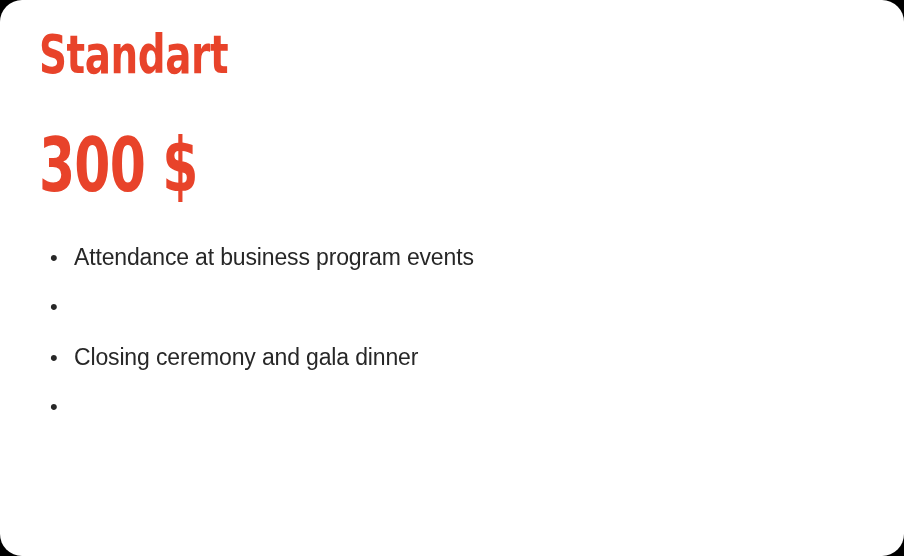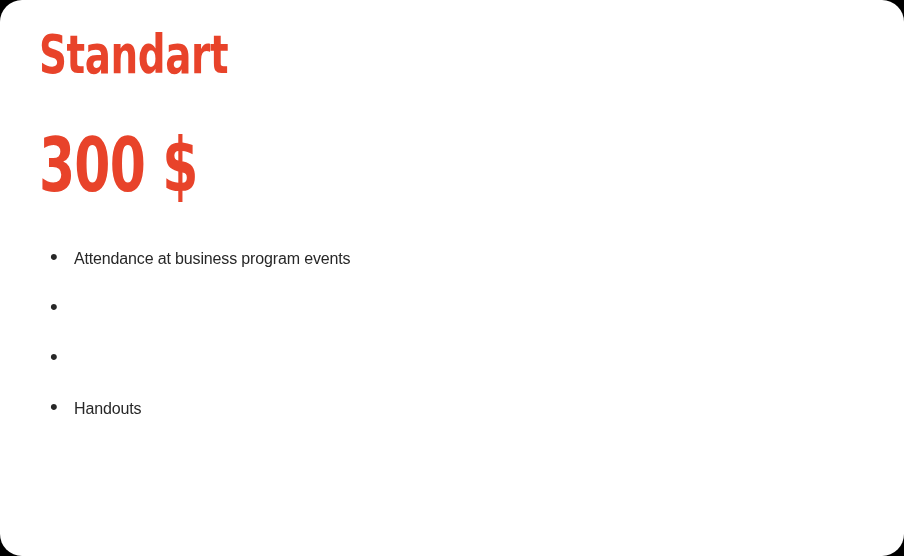--- a/index.html
+++ b/index.html
@@ -89,21 +89,21 @@
     width: 24px;
     color: #272727;
     font-size: 22px;
     line-height: 30px;
     text-align: left;
   }
 
   .benefit-text {
     flex: 1 1 auto;
     font-family: "Liberation Sans", sans-serif;
-    font-size: 16px;
+    font-size: 23px;
     line-height: 30px;
     font-weight: 400;
     letter-spacing: -0.15px;
     color: #272727;
     white-space: nowrap;
   }
 </style>
 </head>
 <body>
 
@@ -120,23 +120,23 @@
         <span class="benefit-bullet">•</span>
         <span class="benefit-text">Attendance at business program events</span>
       </li>
 
       <li class="benefit-item">
         <span class="benefit-bullet">•</span>
       </li>
 
       <li class="benefit-item">
         <span class="benefit-bullet">•</span>
+        <span class="benefit-text">Closing ceremony and gala dinner</span>
       </li>
 
       <li class="benefit-item">
         <span class="benefit-bullet">•</span>
-        <span class="benefit-text">Handouts</span>
       </li>
 
     </ul>
 
   </div>
 </div>
 
 </body></html>

